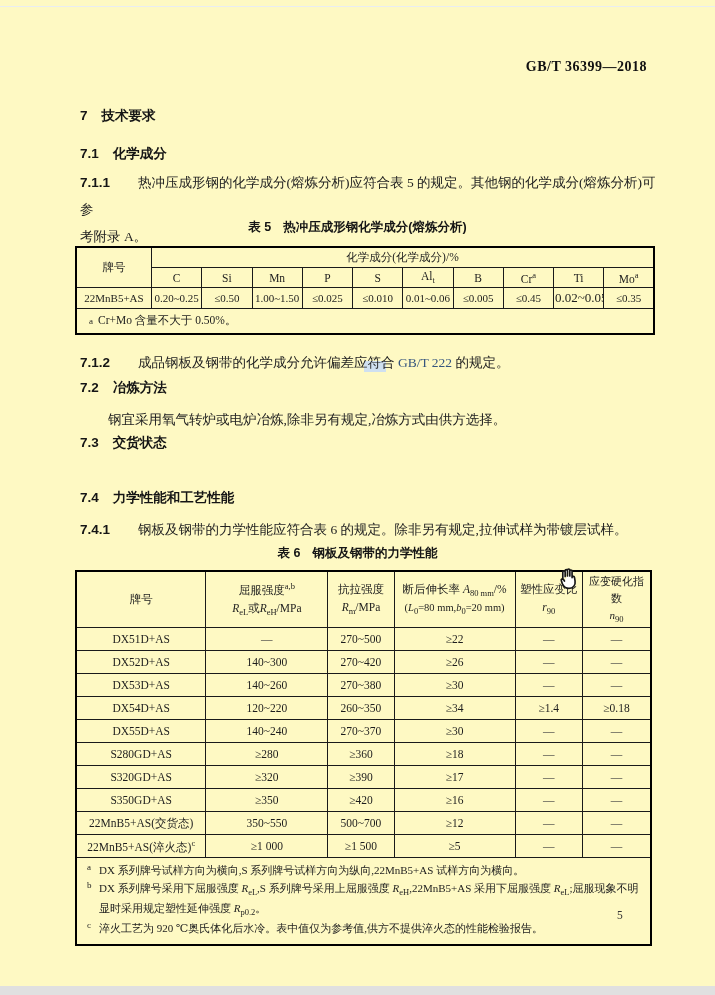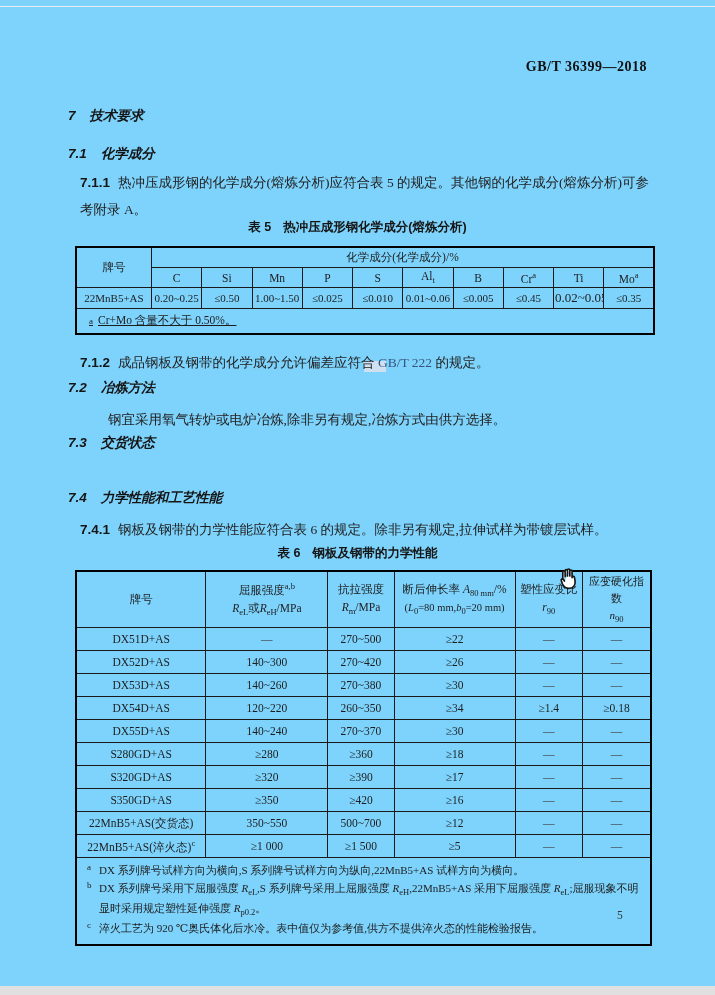--- a/index.html
+++ b/index.html
@@ -1,42 +1,42 @@
 <!DOCTYPE html>
 <html><head>
 <meta charset="utf-8">
 <style>
   html,body{margin:0;padding:0;}
   body{width:715px;height:995px;background:#f2f2f2;}
-  .canvas{position:relative;width:715px;height:995px;background:#7dd3fc;overflow:hidden;
+  .canvas{position:relative;width:715px;height:995px;background:#fef9c3;overflow:hidden;
           font-family:"Liberation Serif","DejaVu Serif",serif;color:#1e1e1e;}
   .scan-edge-top{position:absolute;left:0;top:6px;width:715px;height:1px;background:#e9edf2;}
   .scan-edge-bottom{position:absolute;left:0;top:986px;width:715px;height:9px;background:#e0e0e0;}
 
   .abs{position:absolute;}
   .std-code{top:59px;right:68px;font-weight:bold;font-size:14px;letter-spacing:.5px;color:#111;}
 
-  .h2{left:68px;font-family:"Liberation Sans","DejaVu Sans",sans-serif;font-weight:bold;
-      font-size:13.5px;color:#151515;font-style:italic;}
+  .h2{left:80px;font-family:"Liberation Sans","DejaVu Sans",sans-serif;font-weight:bold;
+      font-size:13.5px;color:#151515;}
   .h2 .num{margin-right:14px;}
   .para{left:80px;width:578px;font-size:13.5px;line-height:27px;color:#222;z-index:2;}
-  .para .num{font-family:"Liberation Sans","DejaVu Sans",sans-serif;font-weight:bold;margin-right:8px;color:#151515;}
+  .para .num{font-family:"Liberation Sans","DejaVu Sans",sans-serif;font-weight:bold;margin-right:28px;color:#151515;}
   .indent{text-indent:28px;}
   .tbl-title{left:0;width:715px;text-align:center;font-family:"Liberation Sans","DejaVu Sans",sans-serif;
              font-weight:bold;font-size:12.5px;color:#151515;}
   .tbl-title .tno{margin-right:12px;margin-top:29px;}
 
   .link{color:#35557e;position:relative;z-index:2;}
   .link-hl{left:364px;top:361px;width:22px;height:11px;background:#cfe0f0;z-index:1;}
 
   table{border-collapse:collapse;table-layout:fixed;text-align:center;color:#1d1d1d;}
   table td{border:1px solid #1a1a1a;padding:2px 1px;overflow:hidden;}
   .t5{left:75px;top:246px;width:580px;font-size:11.5px;border:2px solid #000;}
   .t5 .grade-col{width:72px;}
-  .t5 .fn-cell{text-align:left;padding:4px 8px 5px 12px;text-decoration:underline;}
+  .t5 .fn-cell{text-align:left;padding:4px 8px 5px 12px;}
   .t6{left:75px;top:570px;width:577px;font-size:11.5px;border:2px solid #000;}
   .t6 .hcell{height:46px;line-height:1.55;vertical-align:middle;padding:1px 2px;}
   .t6 td.datacell{padding:2.5px 2px;height:17px;}
   .t6 .fn-cell{text-align:left;padding:4px 10px 6px 10px;font-size:11px;height:70px;vertical-align:top;}
   .fnote{line-height:1.62;padding-left:12px;position:relative;color:#1d1d1d;}
   .fnmark{position:absolute;left:0;top:-2px;font-size:9px;}
   sub{font-size:8.5px;}
   sup{font-size:8.5px;}
   i{font-family:"Liberation Serif","DejaVu Serif",serif;}
   .dash{color:#444;}

